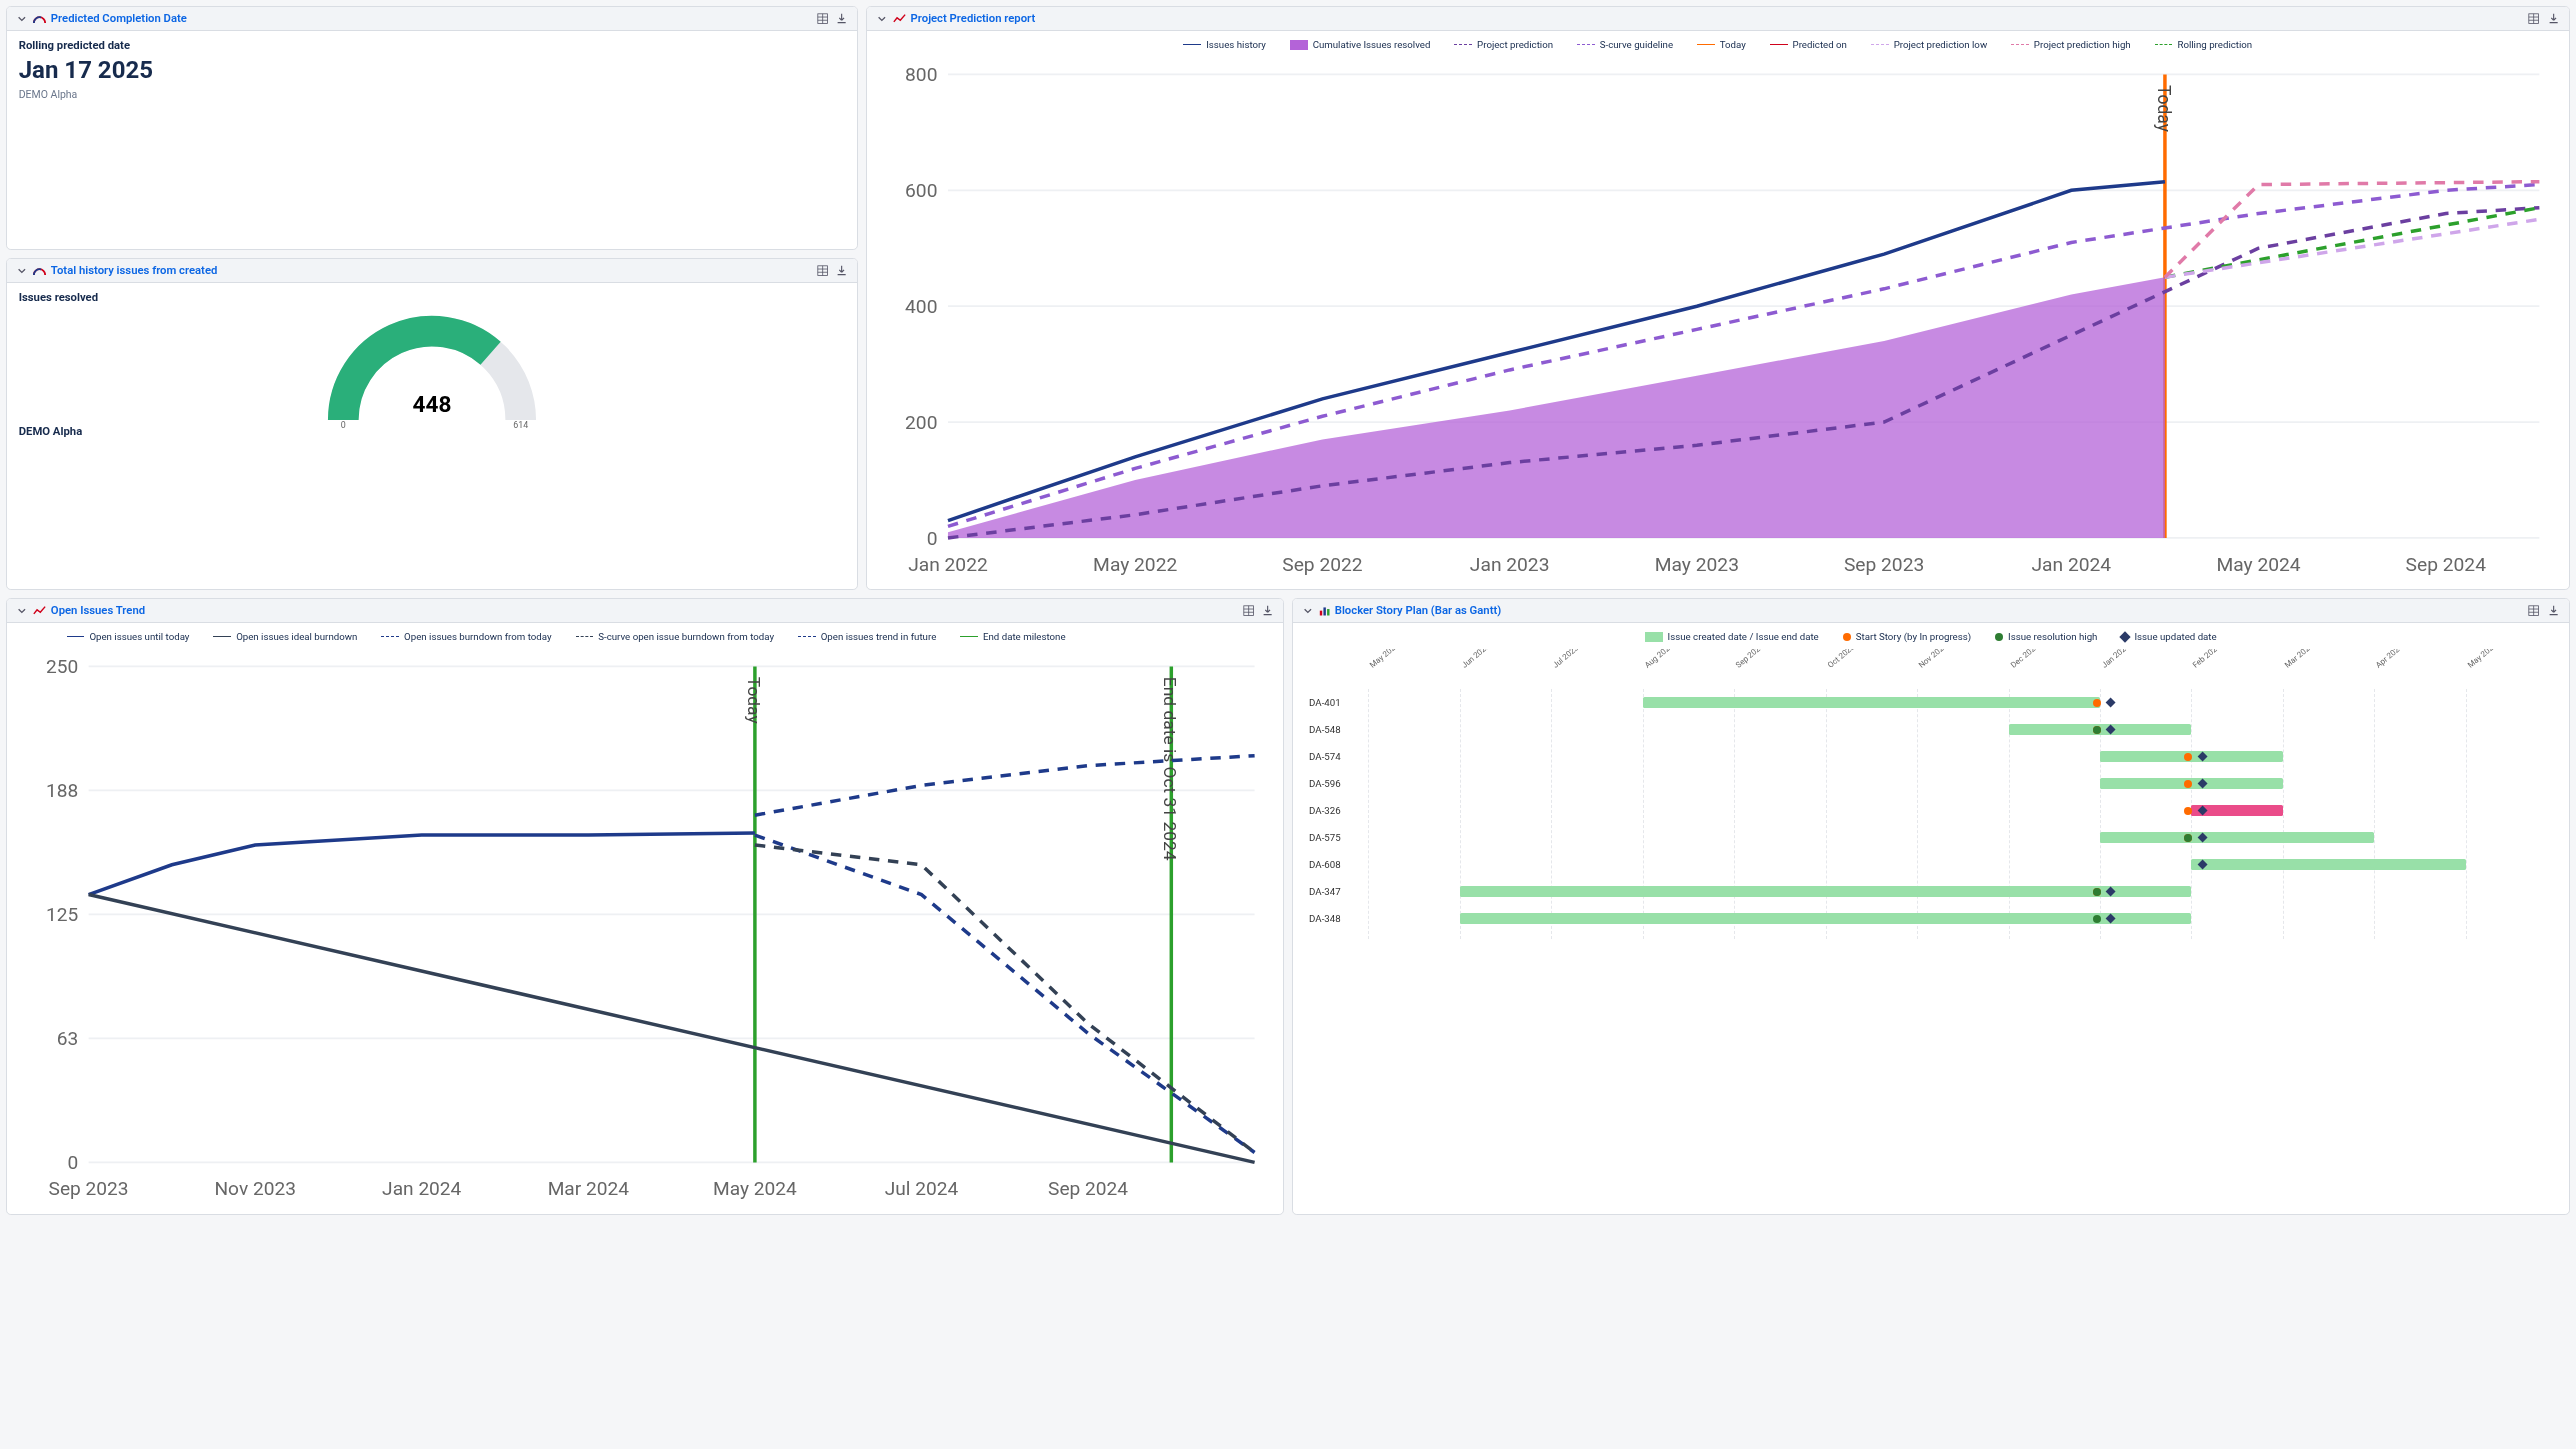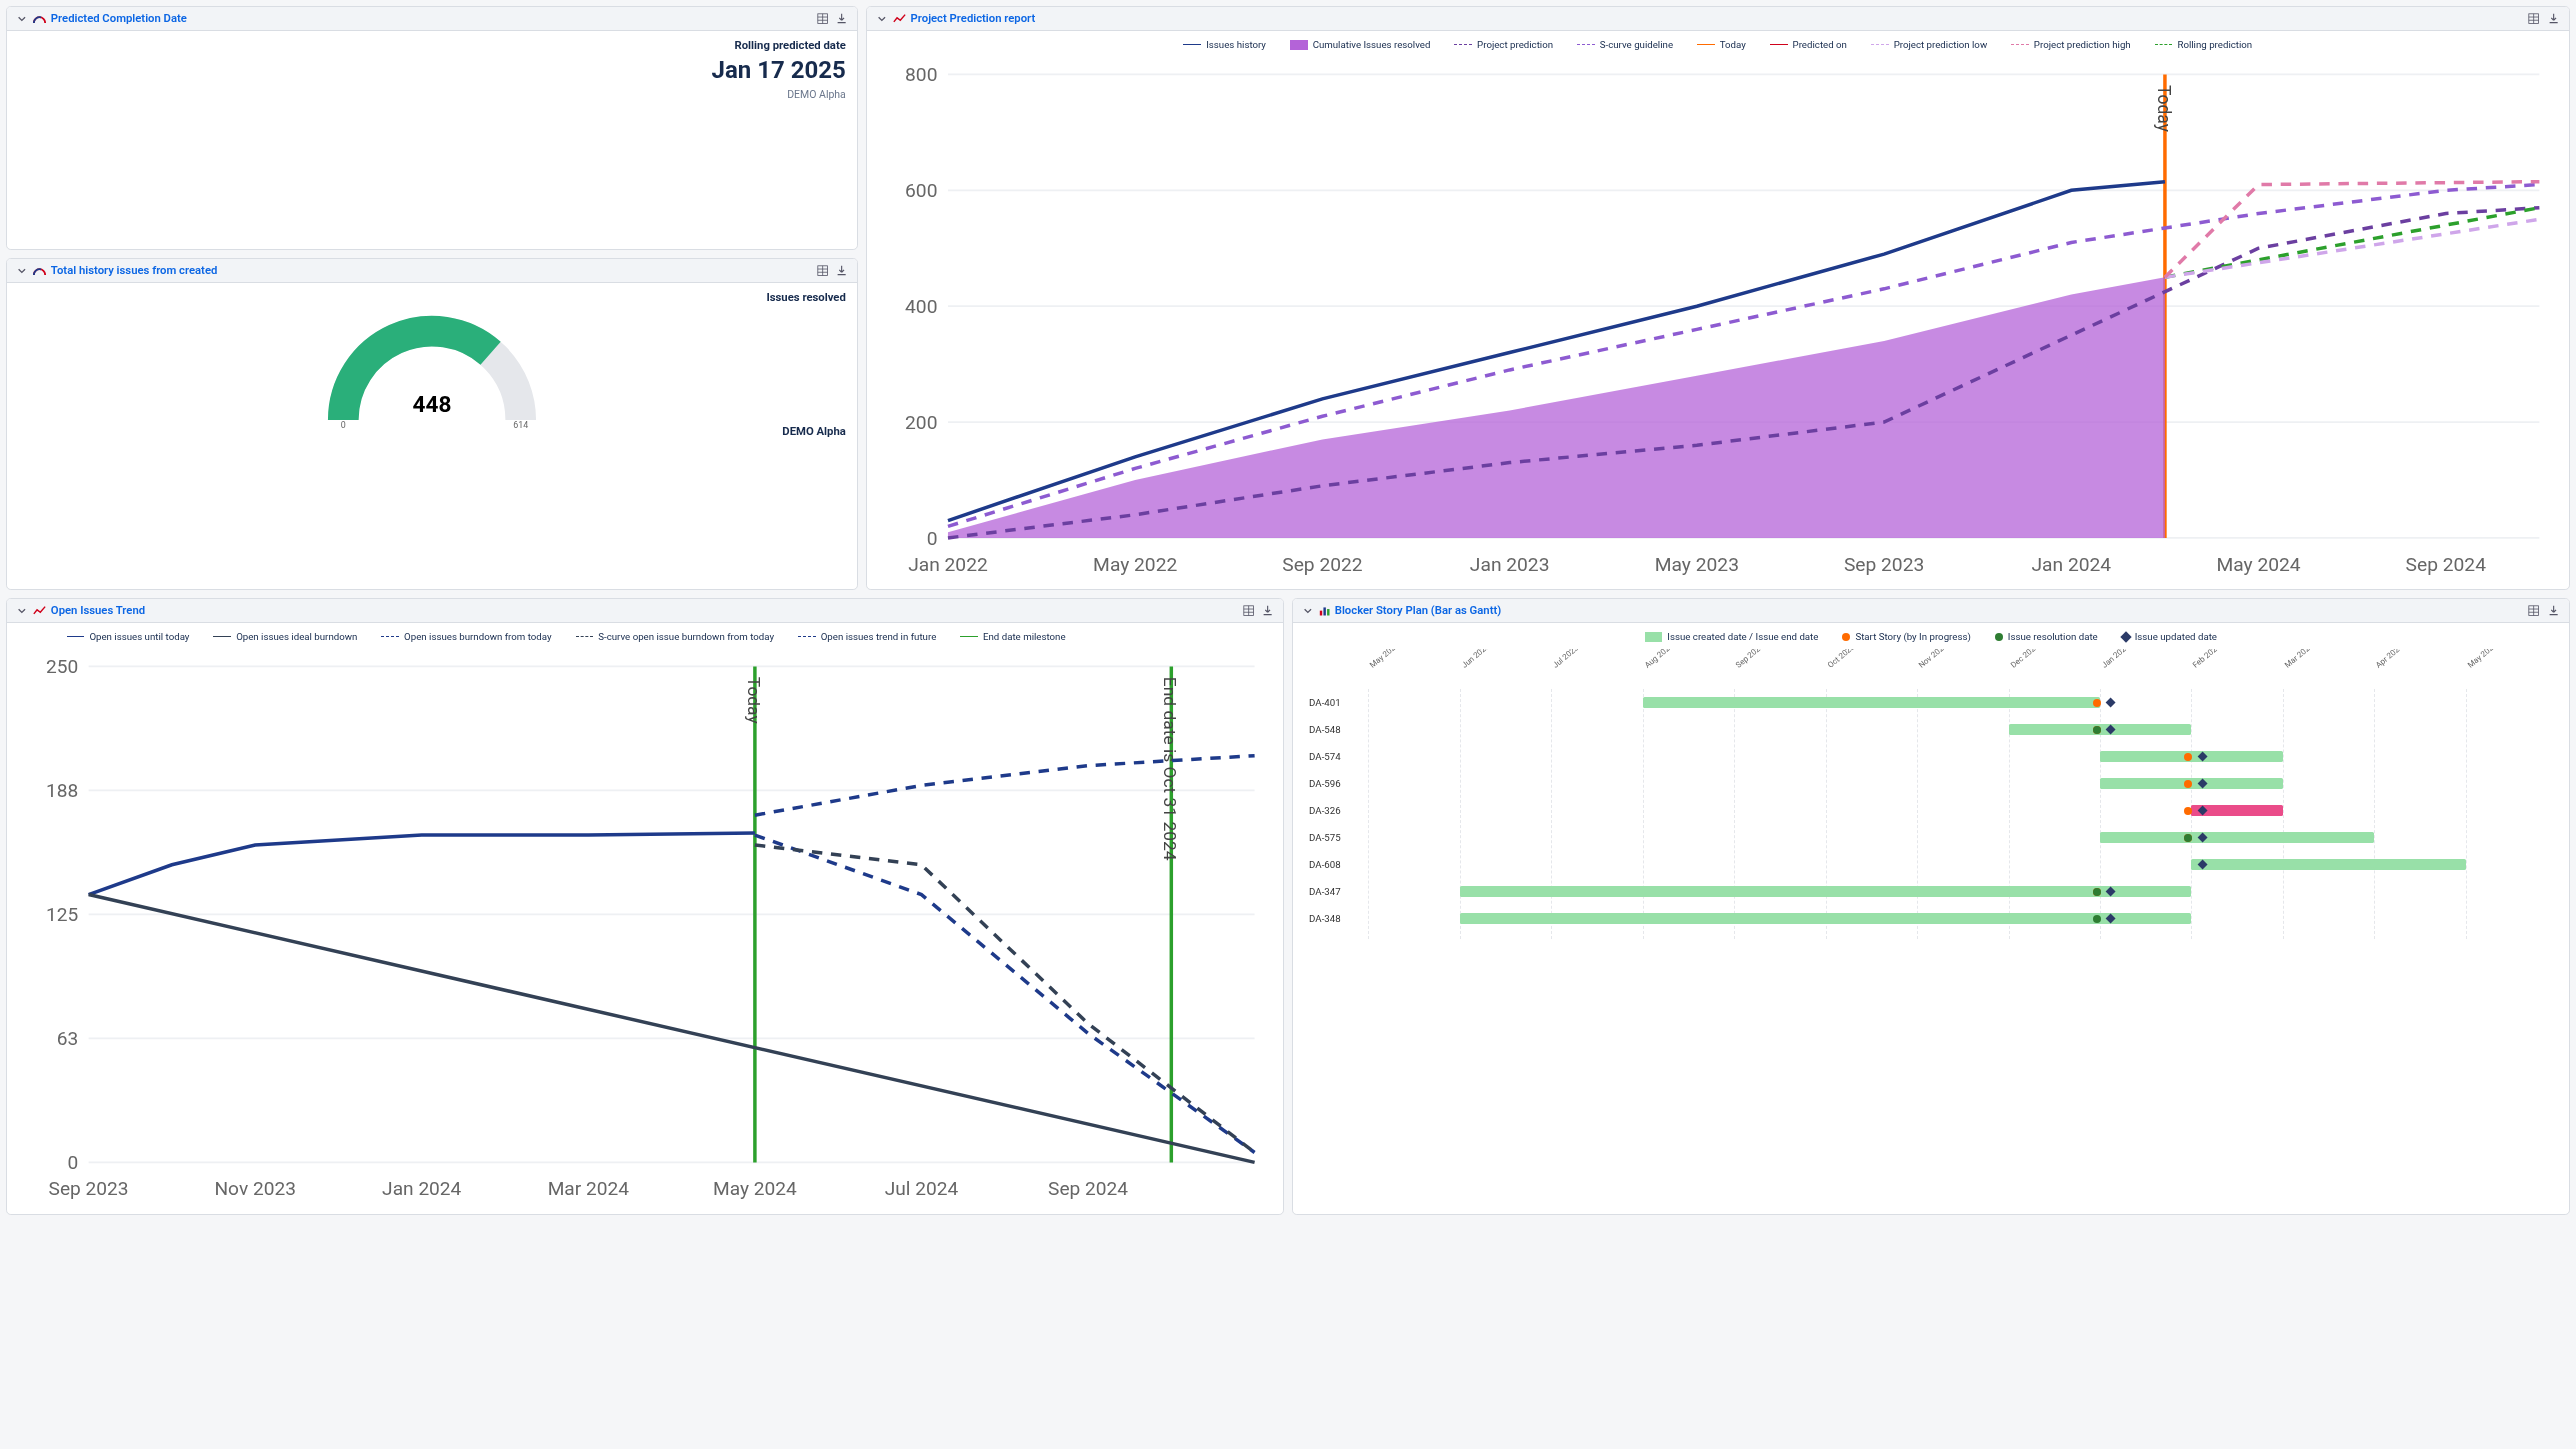--- a/index.html
+++ b/index.html
@@ -26,21 +26,21 @@
   .panel{background:var(--panel);border:0.8px solid var(--border);border-radius:4.8px;overflow:hidden;display:flex;flex-direction:column}
   .p-head{background:var(--head);border-bottom:0.8px solid var(--border);display:flex;align-items:center;gap:4.8px;padding:4px 8px;min-height:24px}
   .p-head .title{color:var(--link);font-weight:600;cursor:pointer}
   .p-head .spacer{flex:1}
   .p-head svg{display:block}
   .ic-btn{padding:1.6px;border-radius:2.4px;cursor:pointer;color:#556}
   .p-body{padding:8px 11.3px;flex:1;position:relative}
   .big-date{font-size:24px;font-weight:700;margin:1.6px 0 4.8px}
   .kpi-label{font-weight:700;margin-bottom:3.2px}
   .kpi-sub{color:var(--muted);font-size:10.5px}
-  .center{text-align:right}
+  .center{text-align:left}
   .chart{width:100%;height:auto;display:block}
   .legend{font-size:9.7px}
   .legend .row{display:flex;flex-wrap:wrap;gap:14.5px 24px;justify-content:center;margin-bottom:6.4px}
   .legend .item{display:flex;align-items:center;gap:5px;white-space:nowrap}
   .lg-sw{width:17.7px;height:0;border-top:1.6px solid;display:inline-block}
   .lg-sw.dash{border-top-style:dashed}
   .lg-sw.area{height:9.7px;border:none}
   .lg-dot{width:8px;height:8px;border-radius:50%}
   .lg-diam{width:8px;height:8px;transform:rotate(45deg)}
   .vlabel{font-size:10px;fill:#444}
@@ -376,21 +376,21 @@
             <div class="item">
               <span class="lg-sw area" style="background: rgb(152, 224, 168);"></span>
               <span>Issue created date / Issue end date</span>
             </div>
             <div class="item">
               <span class="lg-dot" style="background: rgb(255, 107, 0);"></span>
               <span>Start Story (by In progress)</span>
             </div>
             <div class="item">
               <span class="lg-dot" style="background: rgb(46, 125, 50);"></span>
-              <span>Issue resolution date</span>
+              <span>Issue resolution high</span>
             </div>
             <div class="item">
               <span class="lg-diam" style="background: rgb(43, 58, 103);"></span>
               <span>Issue updated date</span>
             </div>
           </div>
         </div>
       <div class="gantt-wrap">
         <div class="gantt-header" id="gantt-head">
             <span style="left: 0%;">May 2023</span>

